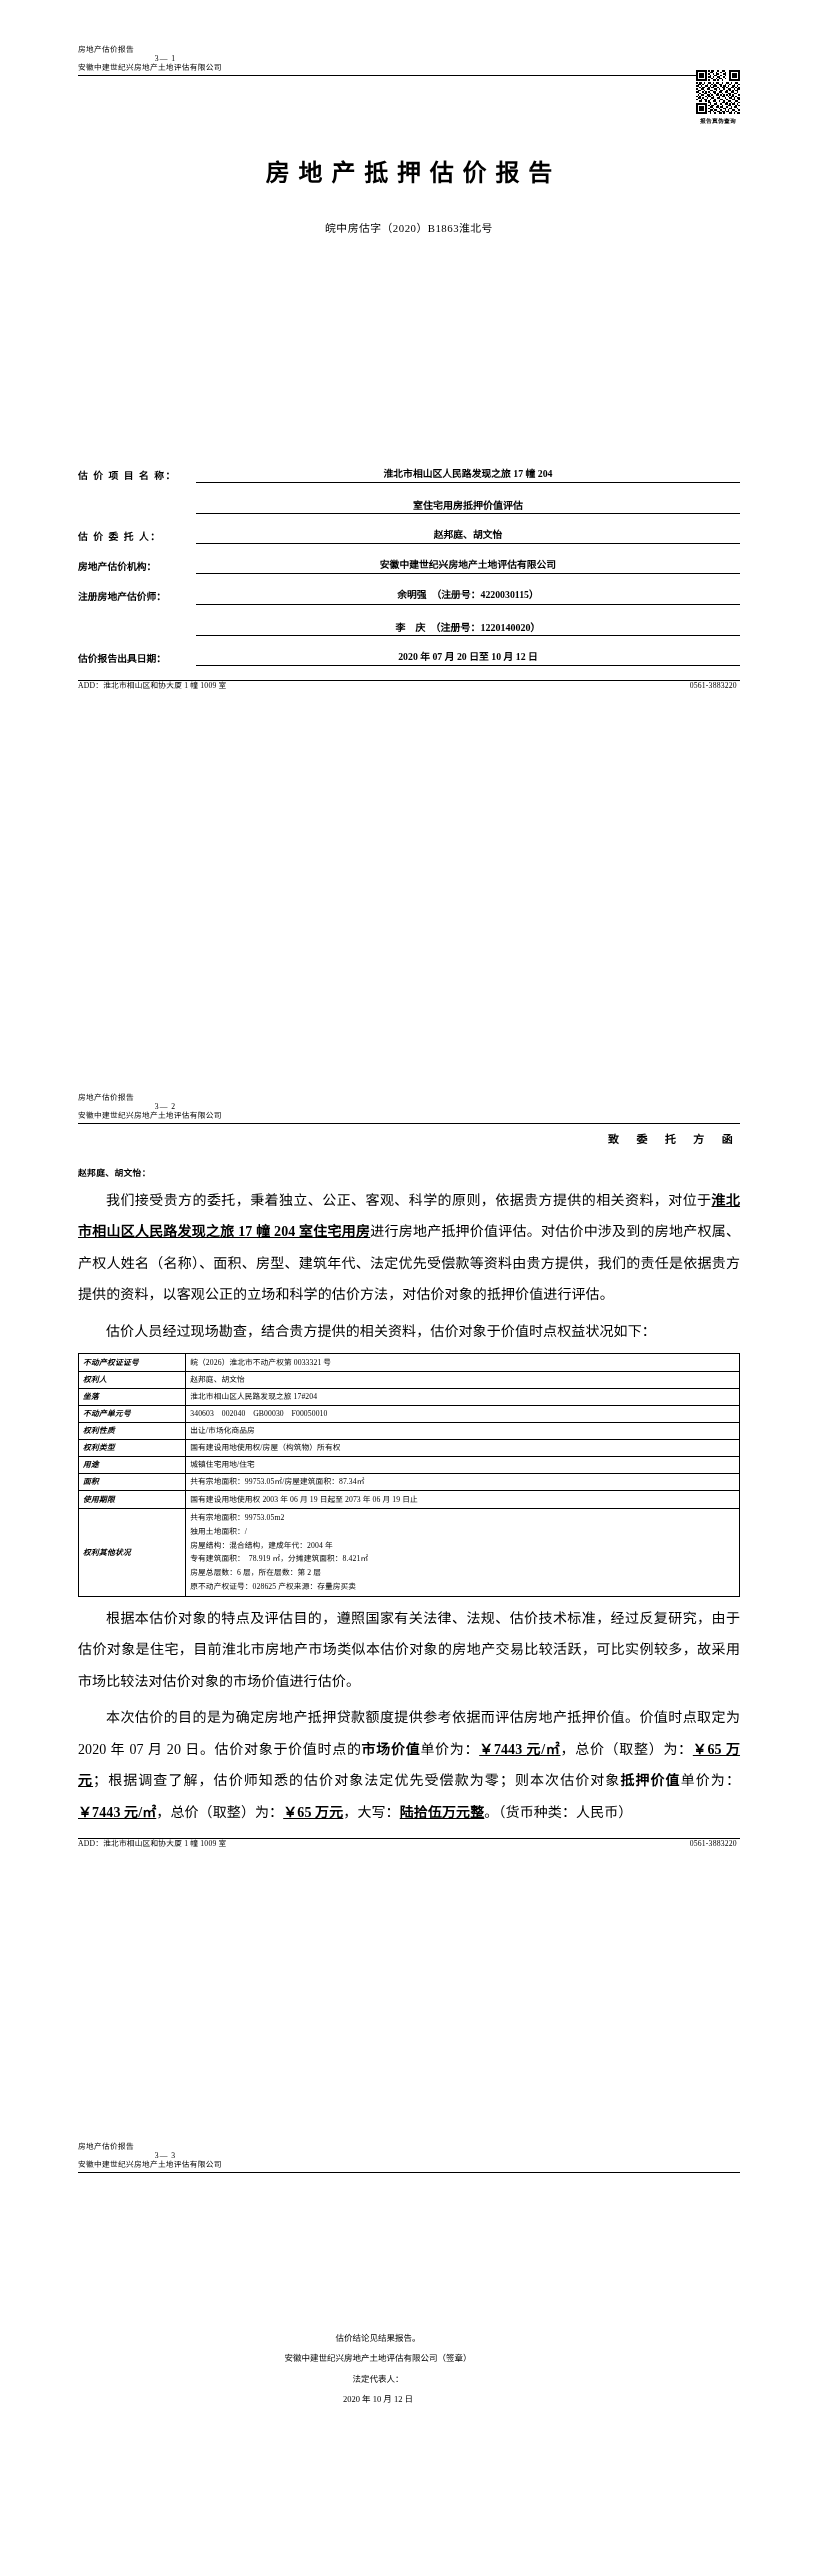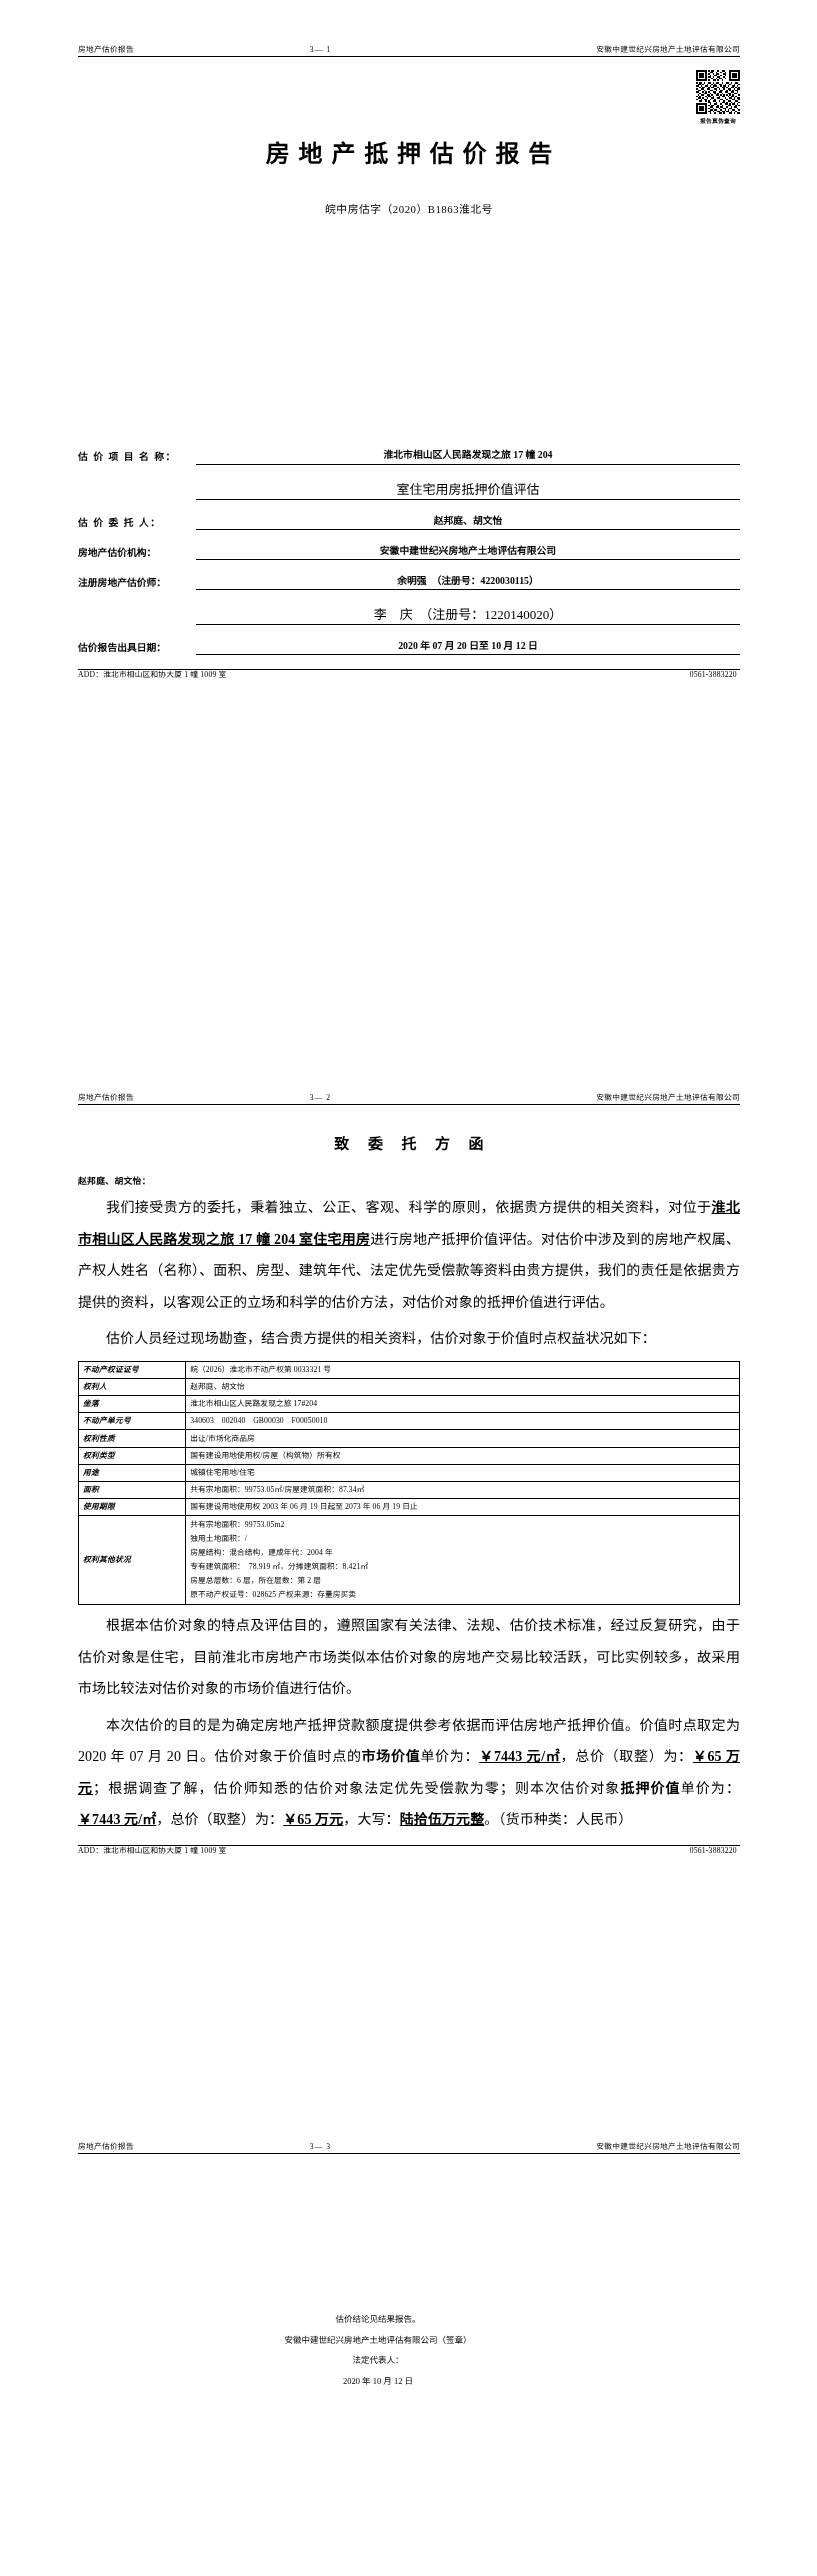--- a/index.html
+++ b/index.html
@@ -32,20 +32,21 @@
   }
 
   
   .runhead {
     display: flex;
     align-items: baseline;
     font-size: 7.7px;
     letter-spacing: 0.3px;
     line-height: 1.2;
     white-space: nowrap;
+    flex-direction: column;
   }
   .runhead .rh-left   { width: 155px; }
   .runhead .rh-center { width: 175px; text-align: center; letter-spacing: 1px;}
   .runhead .rh-right  { flex: 1; text-align: right; }
   .rule-thick {
     border: 0;
     border-top: 1.1px solid #000;
     margin: 2.1px 0 0 0;
   }
 
@@ -110,22 +111,22 @@
   .field-value {
     flex: 1;
     border-bottom: 0.8px solid #000;
     padding-bottom: 1px;
     text-align: center;
     white-space: nowrap;
     overflow: hidden;
   }
   .field-cont {
     display: flex;
-    font-size: 13px;
-    font-weight: normal;
+    font-size: 10px;
+    font-weight: bold;
     margin-bottom: 14px;
   }
   .field-cont .spacer { width: 118px; flex: 0 0 118px; }
   .field-cont .cont-value {
     flex: 1;
     border-bottom: 0.8px solid #000;
     padding-bottom: 1px;
     text-align: center;
     white-space: nowrap;
   }
@@ -137,27 +138,27 @@
     font-size: 7.7px;
     letter-spacing: 0.2px;
     white-space: nowrap;
     line-height: 1.3;
   }
   .foot-line .fl-left  { flex: 1; }
   .foot-line .fl-right { text-align: right; padding-right: 3.1px; }
 
   
   .letter-title {
-    text-align: center;
+    text-align: right;
     font-family: "Liberation Sans", "DejaVu Sans", sans-serif;
     font-weight: bold;
-    font-size: 15px;
+    font-size: 11px;
     letter-spacing: 7.2px;
     text-indent: 7.2px;
-    margin-top: 27px;
+    margin-top: 6px;
   }
   .salutation {
     font-size: 8.8px;
     font-weight: bold;
     margin-top: 20.6px;
     letter-spacing: 0.3px;
   }
   p.body-p {
     font-size: 14px;
     line-height: 2.25;

